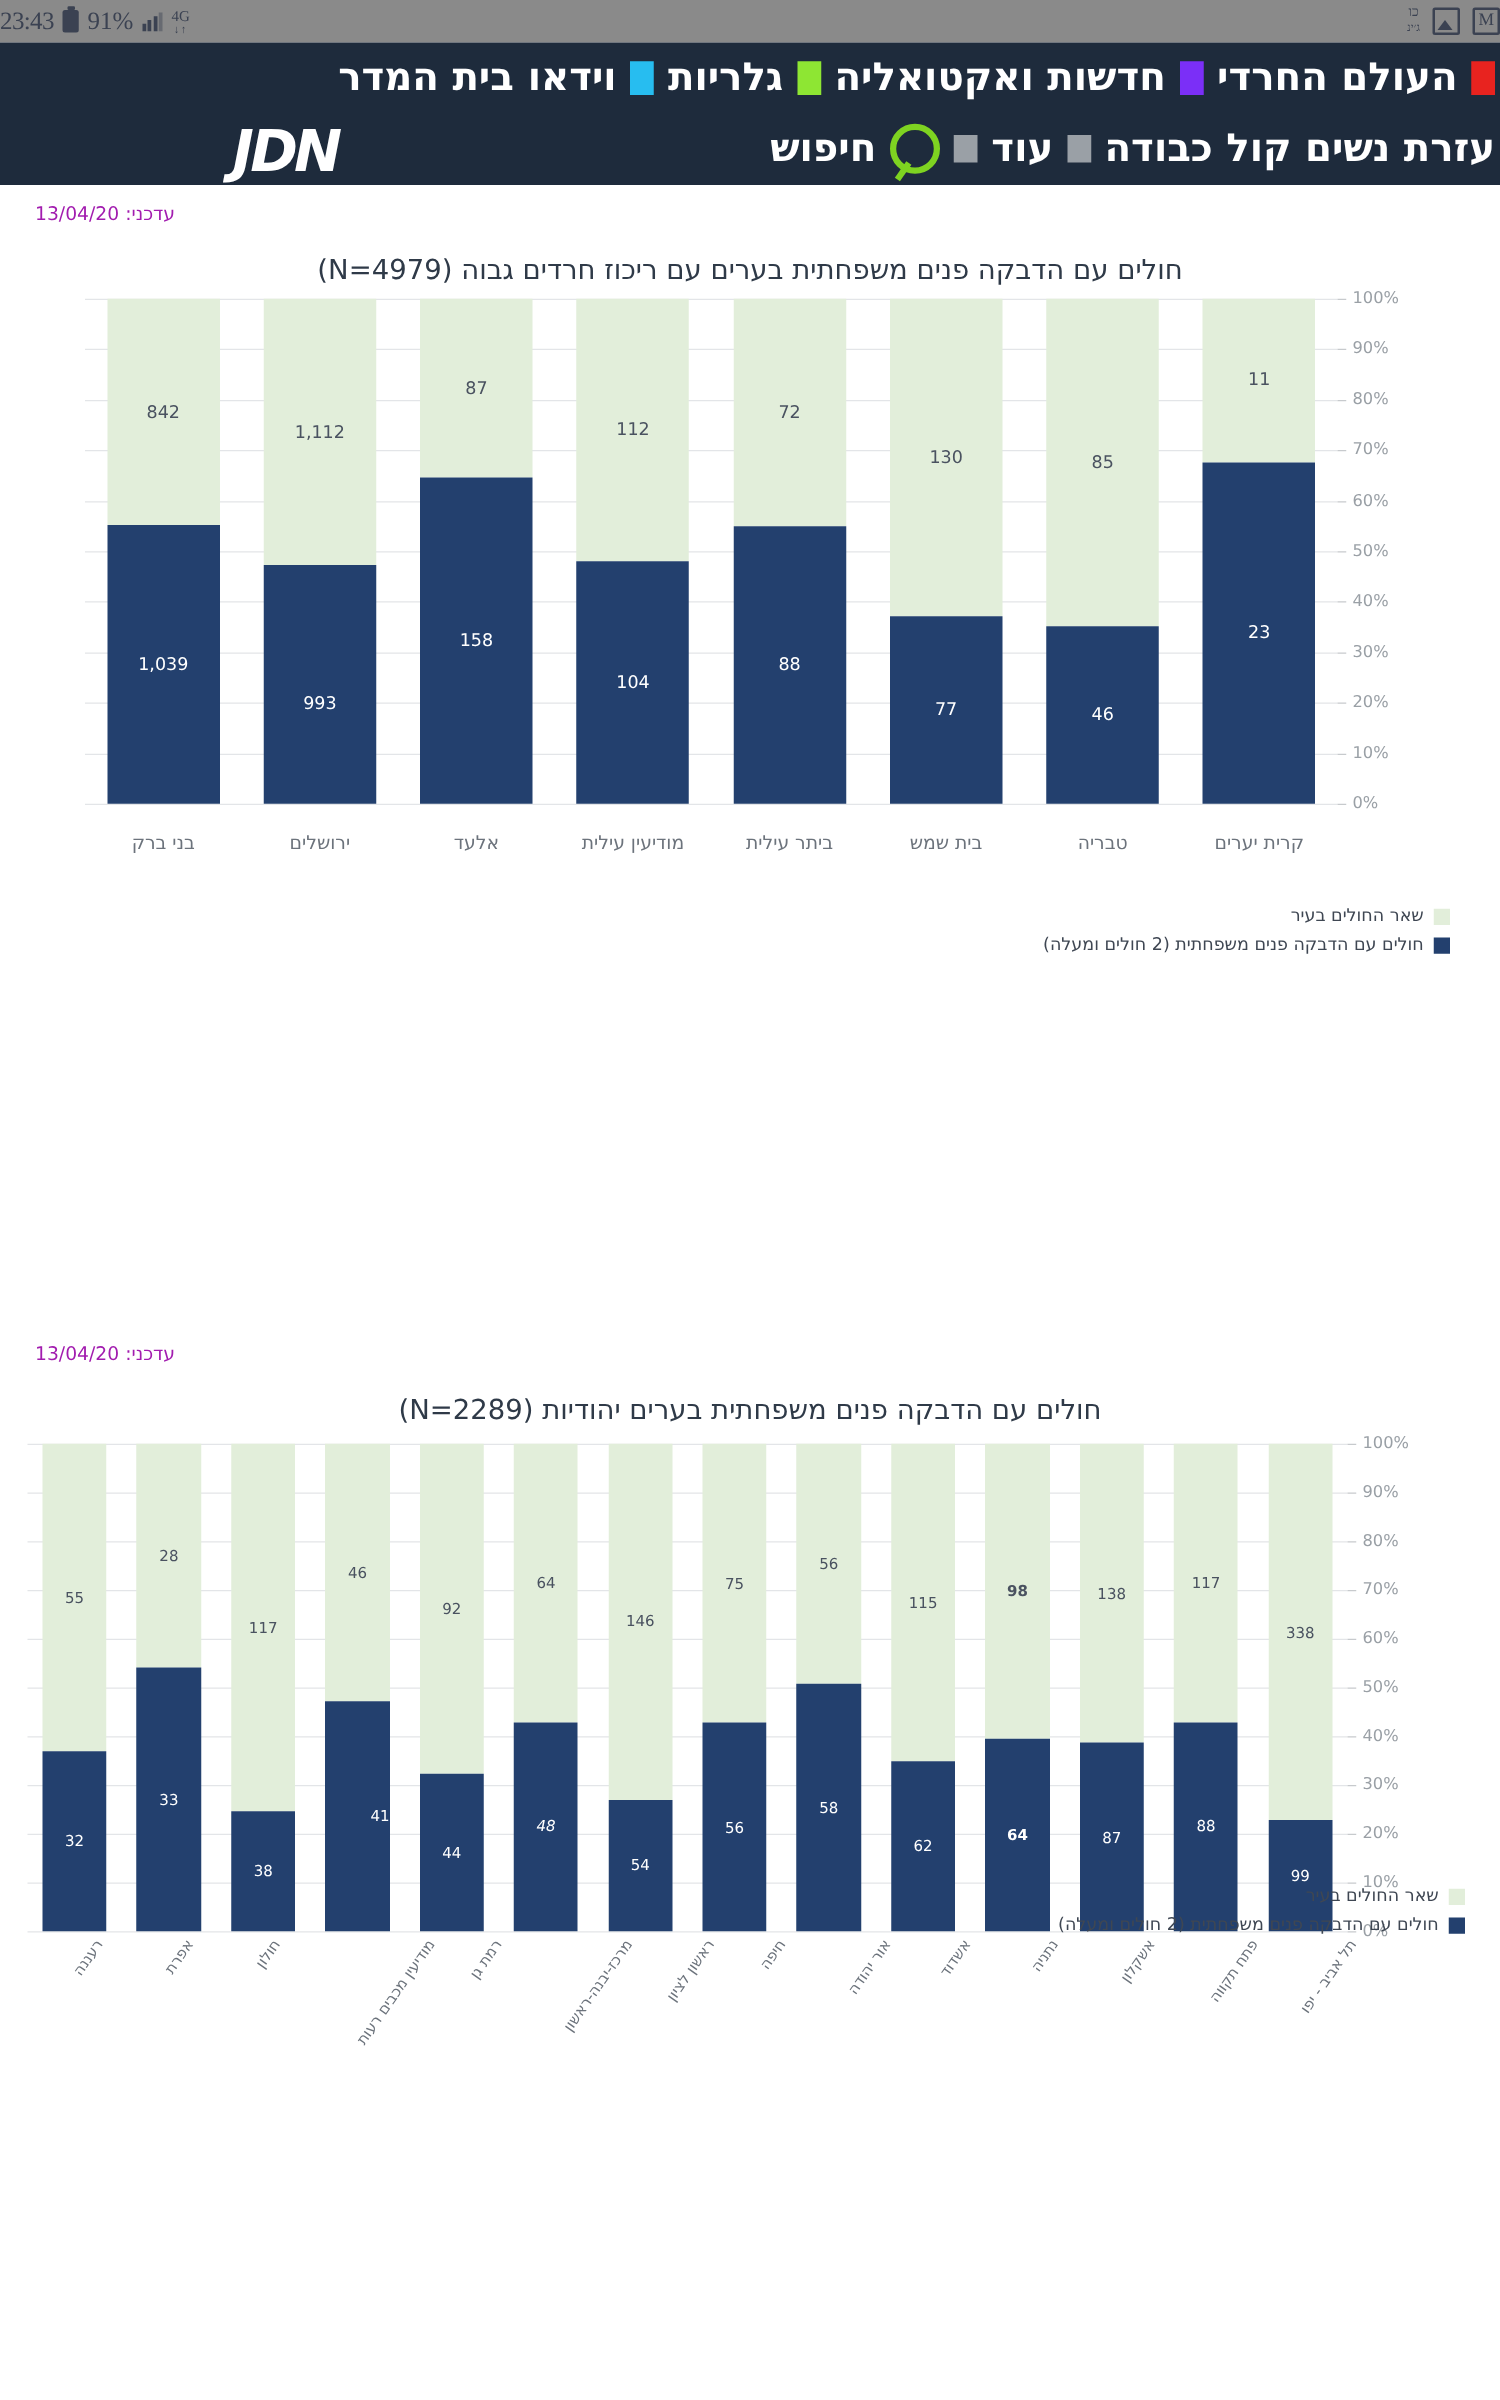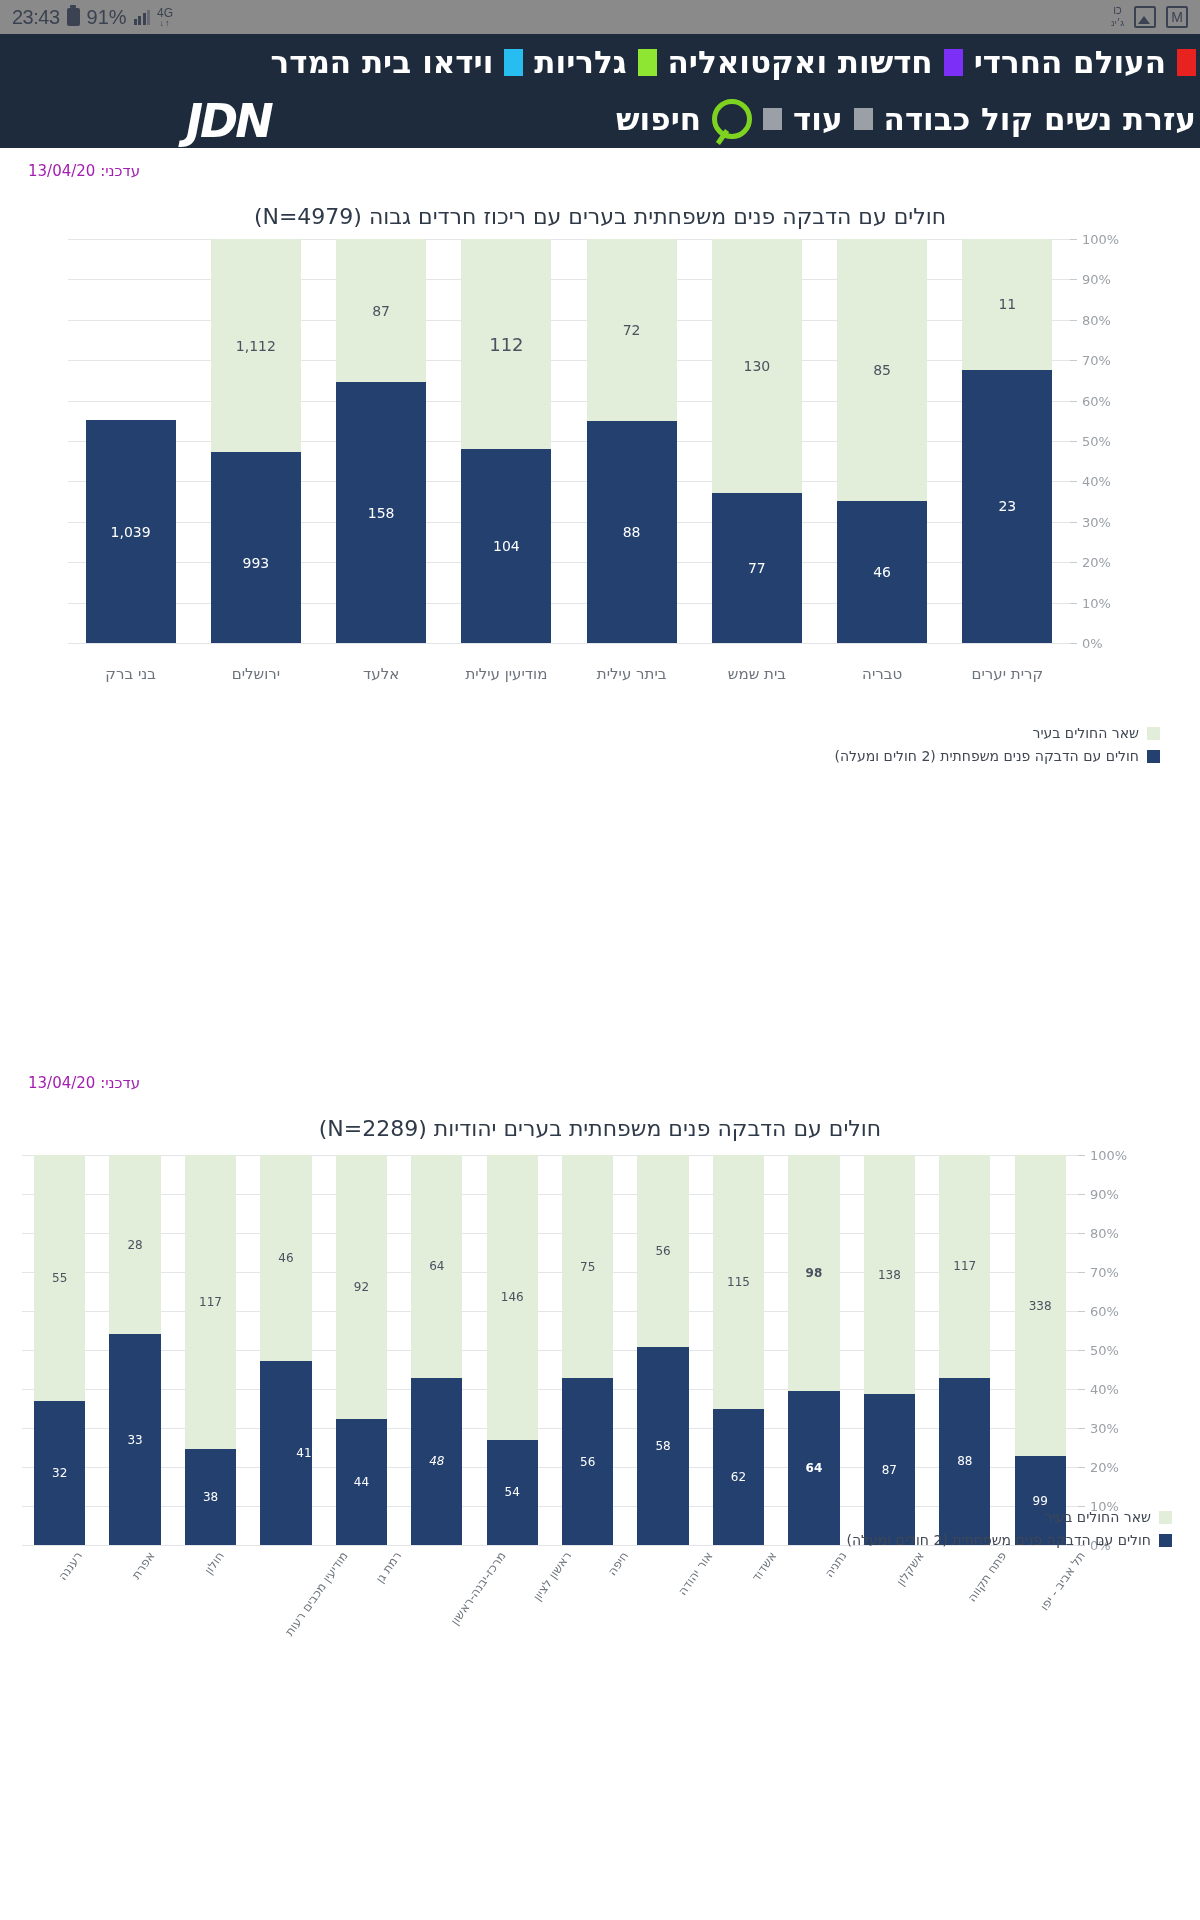--- a/index.html
+++ b/index.html
@@ -10,24 +10,24 @@
     font-family: "Liberation Sans", sans-serif;
     overflow: hidden;
   }
 
   
   .statusbar {
     height: 34px;
     background: #8a8a8a;
     display: flex;
     align-items: center;
-    padding: 0 12px;
+    padding: 0 0;
     color: #3b4252;
     font-size: 19px;
-    font-family: Liberation Sans, sans-serif;
+    font-family: Liberation Serif, serif;
   }
   .sb-left { display: flex; align-items: center; gap: 7px; }
   .sb-right { margin-left: auto; display: flex; align-items: center; gap: 10px; }
   .sb-clock { font-size: 20px; letter-spacing: -0.5px; }
   .sb-pct { font-size: 20px; }
   .batt {
     width: 13px; height: 18px; background: #3b4252;
     position: relative; border-radius: 2px;
   }
   .batt::before {
@@ -252,20 +252,23 @@
             <div class="g" style="top: 50%;"></div>
             <div class="g" style="top: 60%;"></div>
             <div class="g" style="top: 70%;"></div>
             <div class="g" style="top: 80%;"></div>
             <div class="g" style="top: 90%;"></div>
             <div class="g" style="top: 100%;"></div>
           </div>
         <div class="bars" id="b1">
             <div class="bar-col" style="flex: 1 1 0px;">
               <div style="width: 72%; margin: 0px auto; height: 100%; display: flex; flex-direction: column; justify-content: flex-end;">
+                <div class="seg top" style="height: 44.8%;">
+                  <span class="val" style="top: 50%; transform: translateY(-50%); font-size: 14px;">842</span>
+                </div>
                 <div class="seg bot" style="height: 55.2%;">
                   <span class="val" style="top: 50%; transform: translateY(-50%); font-size: 14px;">1,039</span>
                 </div>
               </div>
             </div>
             <div class="bar-col" style="flex: 1 1 0px;">
               <div style="width: 72%; margin: 0px auto; height: 100%; display: flex; flex-direction: column; justify-content: flex-end;">
                 <div class="seg top" style="height: 52.8%;">
                   <span class="val" style="top: 50%; transform: translateY(-50%); font-size: 14px;">1,112</span>
                 </div>
@@ -280,21 +283,21 @@
                   <span class="val" style="top: 50%; transform: translateY(-50%); font-size: 14px;">87</span>
                 </div>
                 <div class="seg bot" style="height: 64.5%;">
                   <span class="val" style="top: 50%; transform: translateY(-50%); font-size: 14px;">158</span>
                 </div>
               </div>
             </div>
             <div class="bar-col" style="flex: 1 1 0px;">
               <div style="width: 72%; margin: 0px auto; height: 100%; display: flex; flex-direction: column; justify-content: flex-end;">
                 <div class="seg top" style="height: 51.9%;">
-                  <span class="val" style="top: 50%; transform: translateY(-50%); font-size: 18px;">112</span>
+                  <span class="val" style="top: 50%; transform: translateY(-50%); font-size: 14px;">112</span>
                 </div>
                 <div class="seg bot" style="height: 48.1%;">
                   <span class="val" style="top: 50%; transform: translateY(-50%); font-size: 14px;">104</span>
                 </div>
               </div>
             </div>
             <div class="bar-col" style="flex: 1 1 0px;">
               <div style="width: 72%; margin: 0px auto; height: 100%; display: flex; flex-direction: column; justify-content: flex-end;">
                 <div class="seg top" style="height: 45%;">
                   <span class="val" style="top: 50%; transform: translateY(-50%); font-size: 14px;">72</span>

